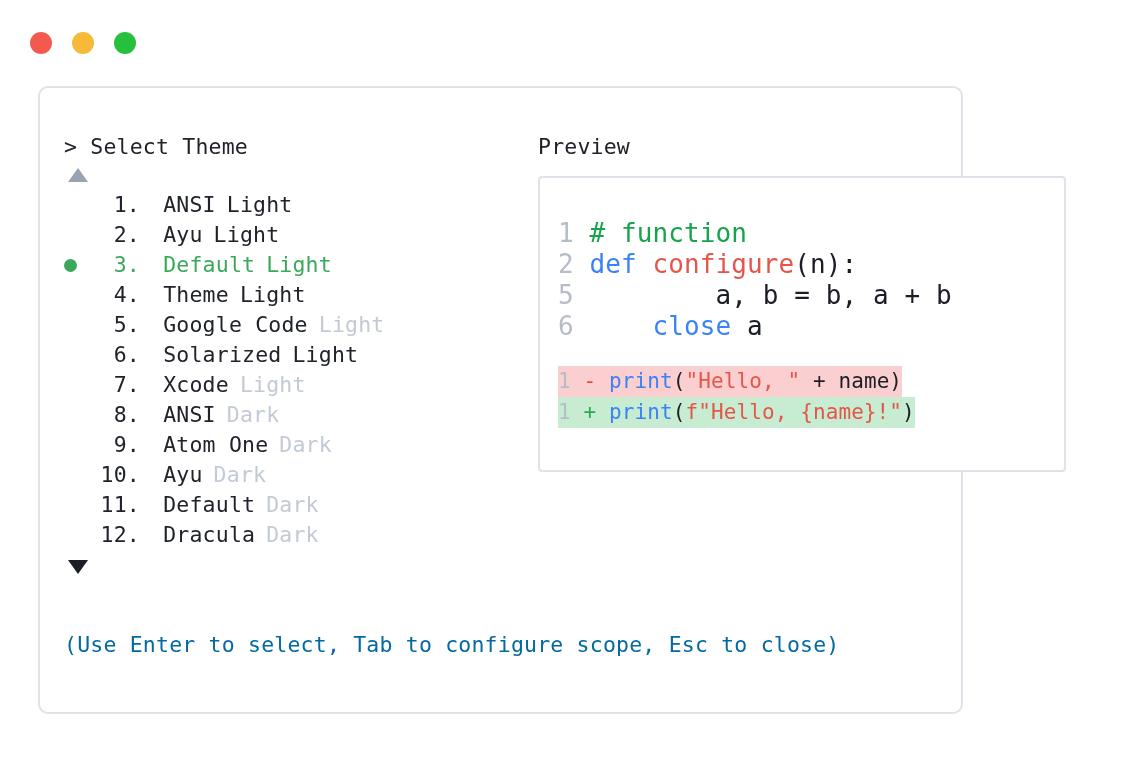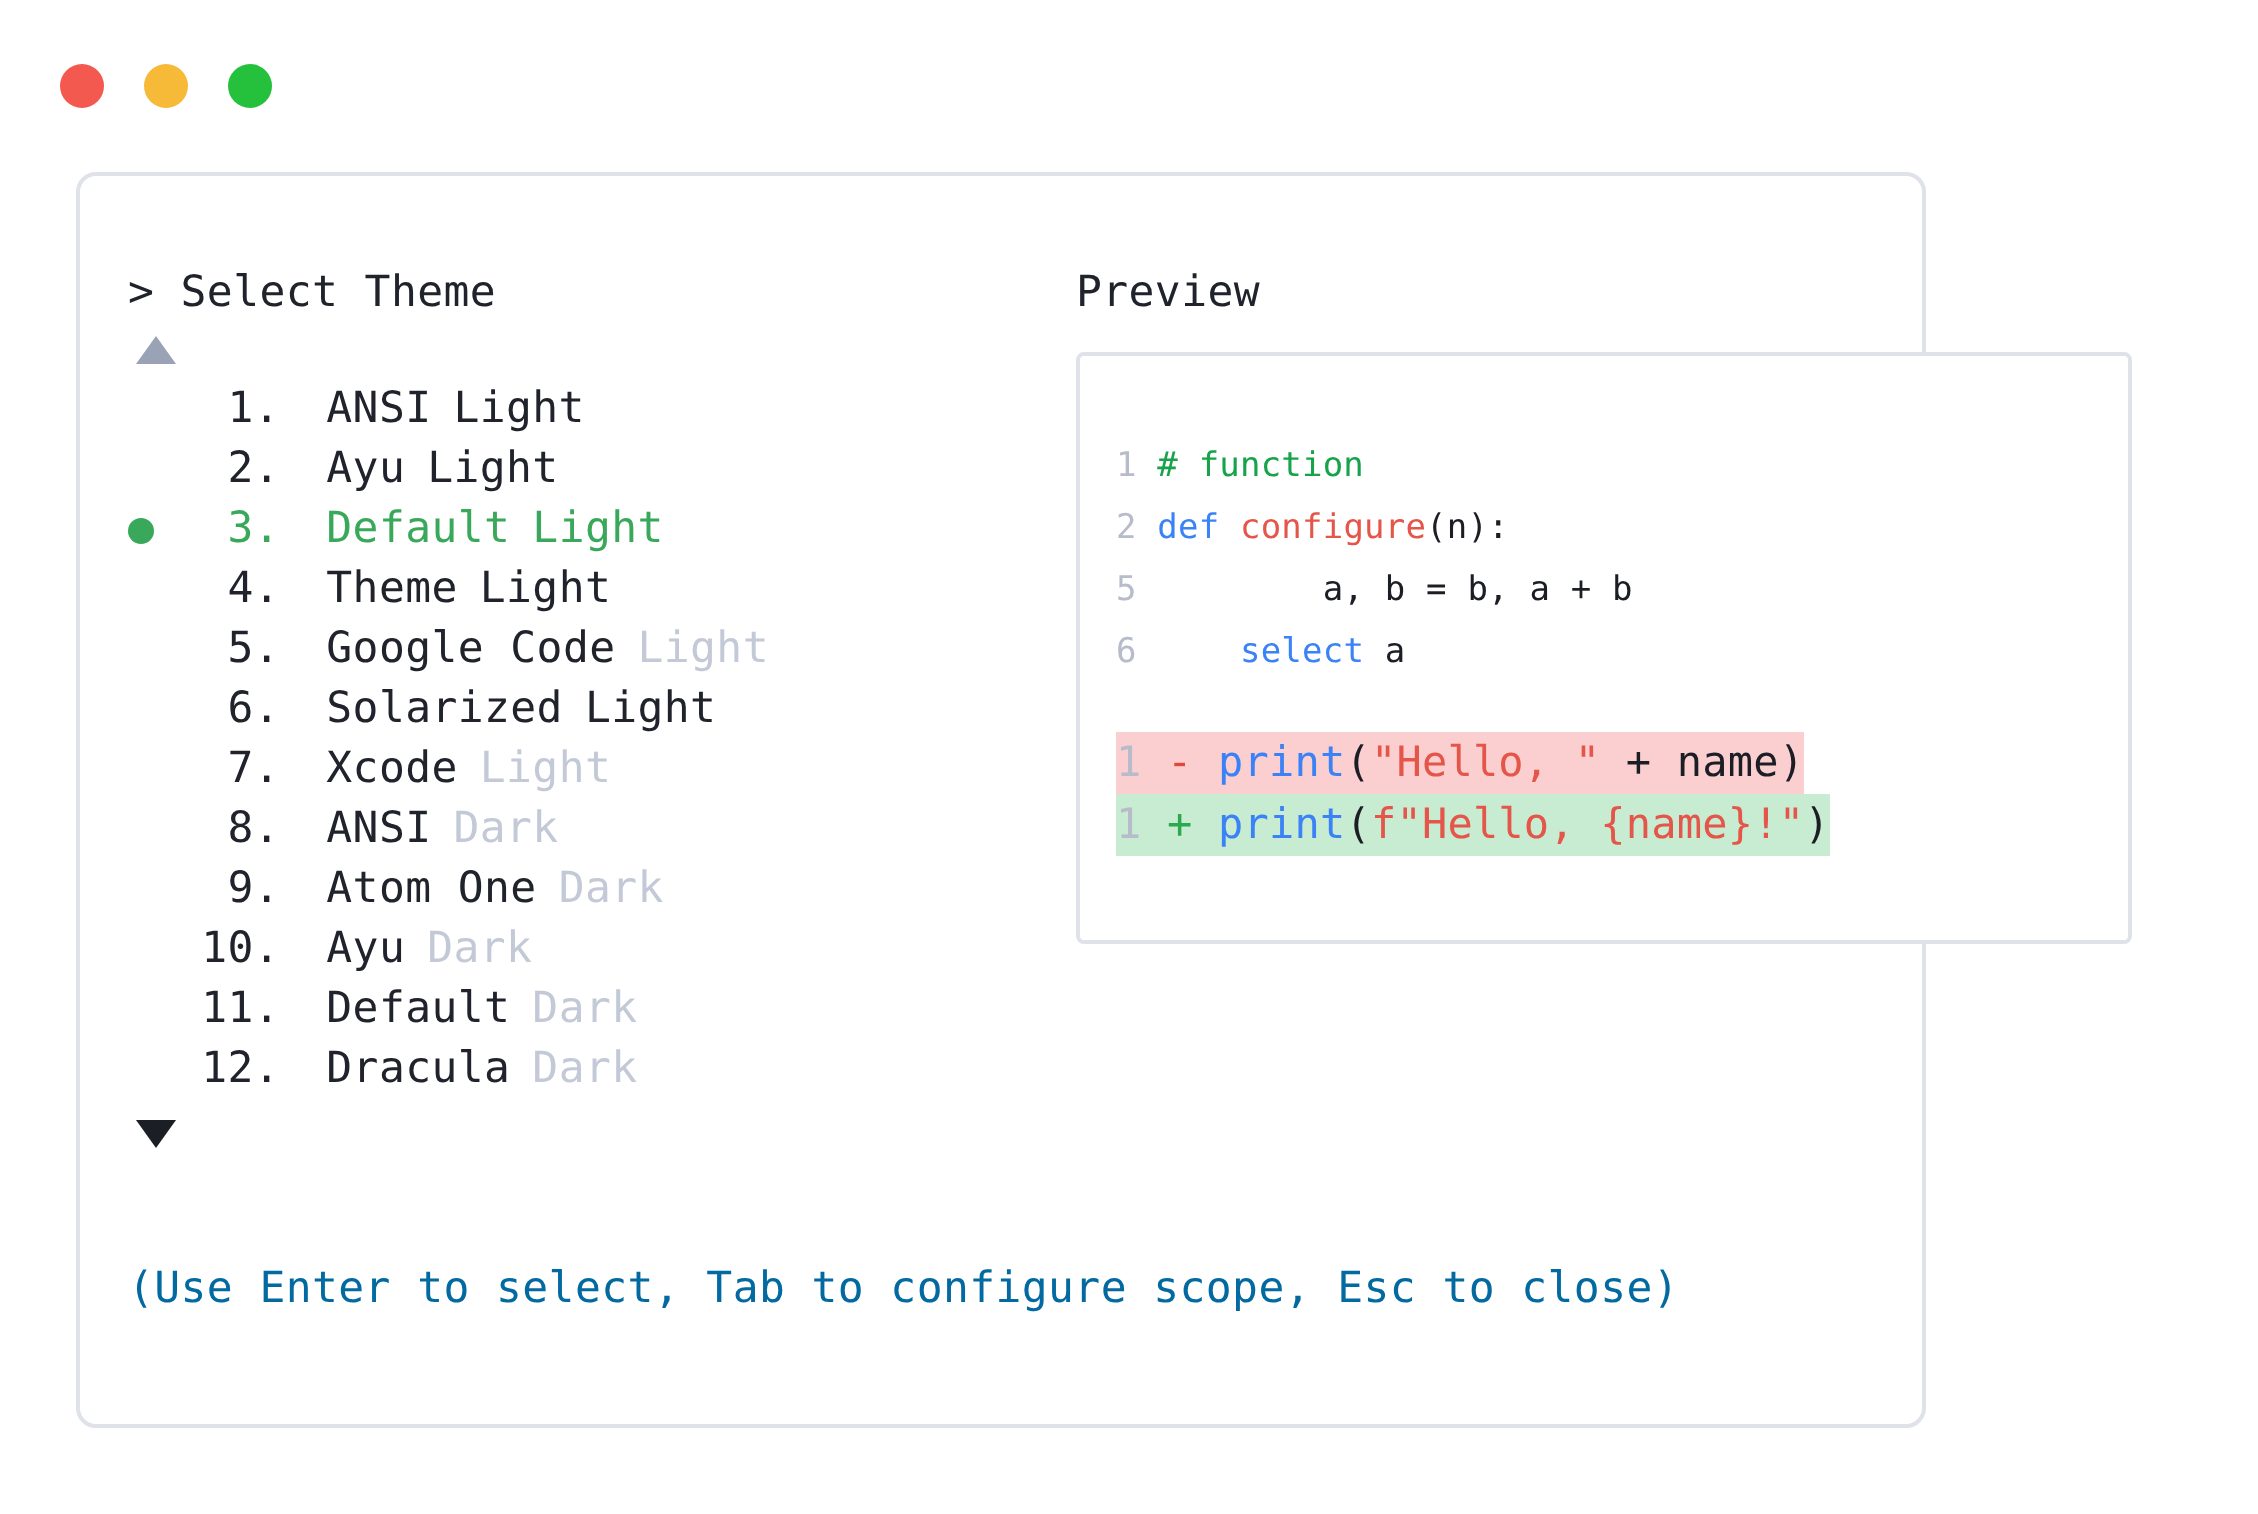--- a/index.html
+++ b/index.html
@@ -151,21 +151,21 @@
     border-radius: 4px;
     background: #ffffff;
   }
   .code-area {
     position: absolute;
     left: 18px;
     top: 40px;
     right: 8px;
   }
   .code-line {
-    font-size: 17px;
+    font-size: 26px;
     line-height: 31px;
     white-space: pre;
     letter-spacing: 0.1px;
     display: block;
   }
   .ln {
     color: #b6bcc9;
   }
   .tok-comment { color: #16a34a; }
   .tok-kw      { color: #3b82f6; }
@@ -237,21 +237,21 @@
     <div class="col-right">
       <div class="section-title">Preview</div>
     </div>
 
     <div class="preview-box">
       <div class="code-area">
         <div id="code-block">
             <div class="code-line"><span class="ln">1 </span><span class="tok-comment"># function</span></div>
             <div class="code-line"><span class="ln">2 </span><span class="tok-kw">def </span><span class="tok-fn">configure</span><span class="tok-plain">(n):</span></div>
             <div class="code-line"><span class="ln">5 </span><span class="tok-plain">        a, b = b, a + b</span></div>
-            <div class="code-line"><span class="ln">6 </span><span class="tok-plain">    </span><span class="tok-kw">select</span><span class="tok-plain"> a</span></div>
+            <div class="code-line"><span class="ln">6 </span><span class="tok-plain">    </span><span class="tok-kw">close</span><span class="tok-plain"> a</span></div>
           </div>
         <div class="diff-block" id="diff-block">
             <div class="diff-row"><span class="diff-line diff-del" style="background: rgb(251, 207, 207);"><span class="ln">1 </span><span class="sign-del">- </span><span class="tok-kw">print</span><span class="tok-plain">(</span><span class="tok-str">"Hello, "</span><span class="tok-plain"> + name)</span></span></div>
             <div class="diff-row"><span class="diff-line diff-add" style="background: rgb(200, 236, 210);"><span class="ln">1 </span><span class="sign-add">+ </span><span class="tok-kw">print</span><span class="tok-plain">(</span><span class="tok-str">f"Hello, {name}!"</span><span class="tok-plain">)</span></span></div>
           </div>
       </div>
     </div>
 
     <div class="hint">(Use Enter to select, Tab to configure scope, Esc to close)</div>
 

